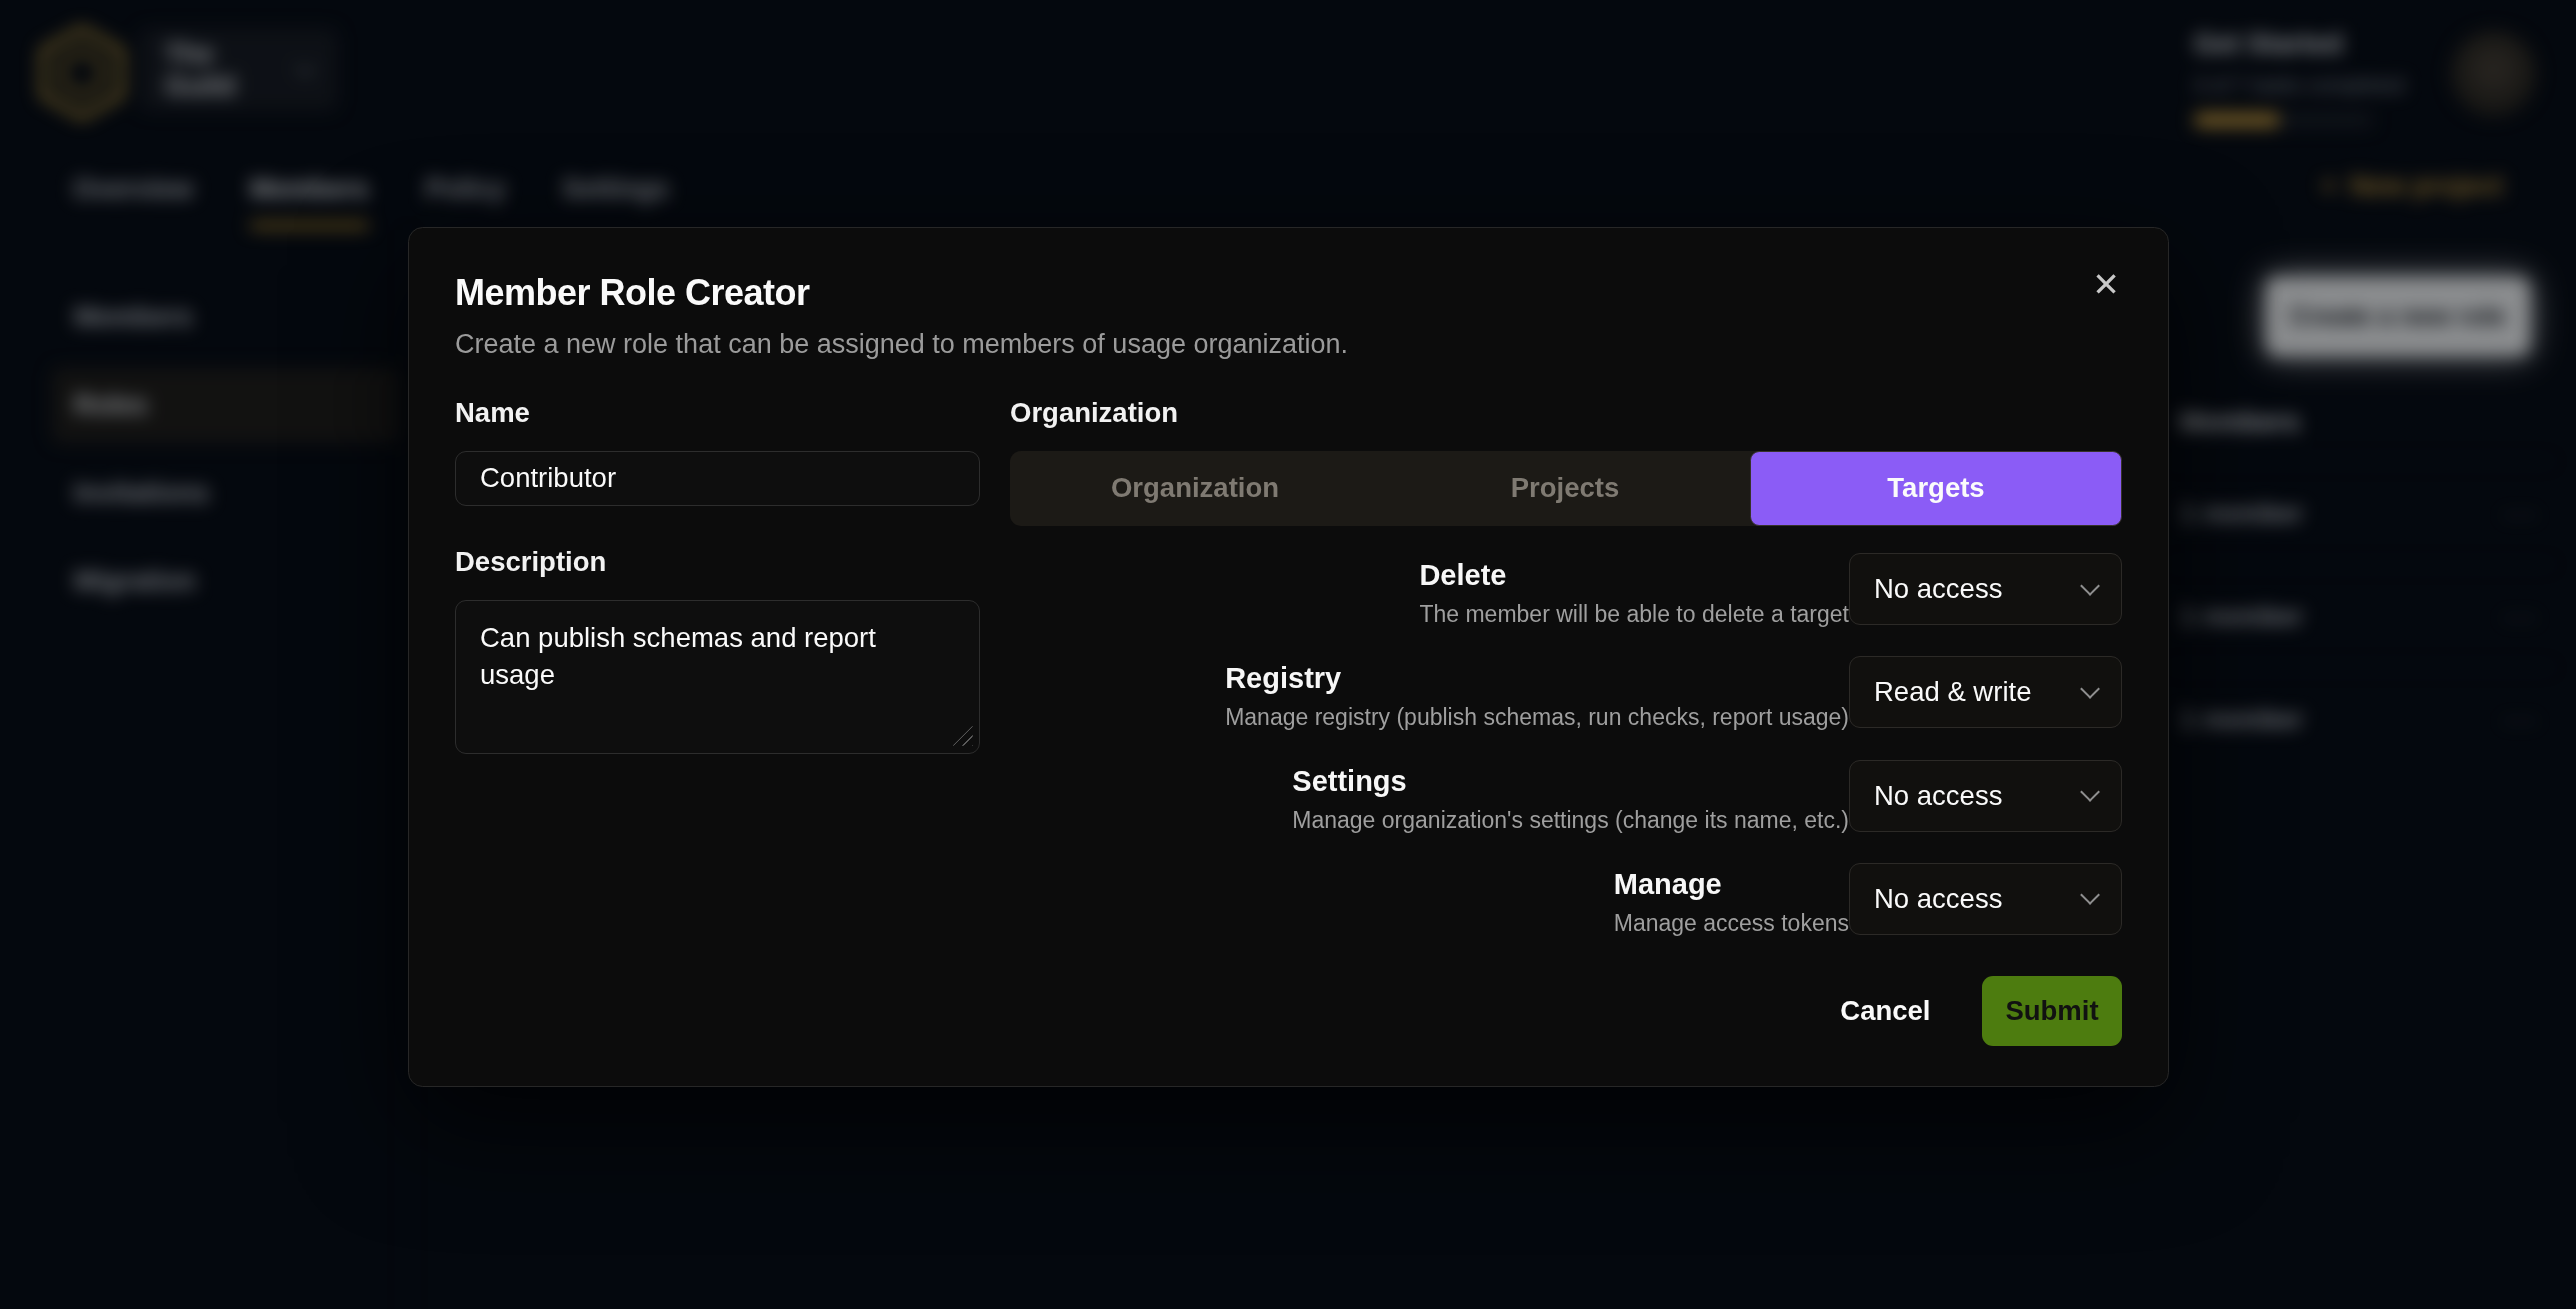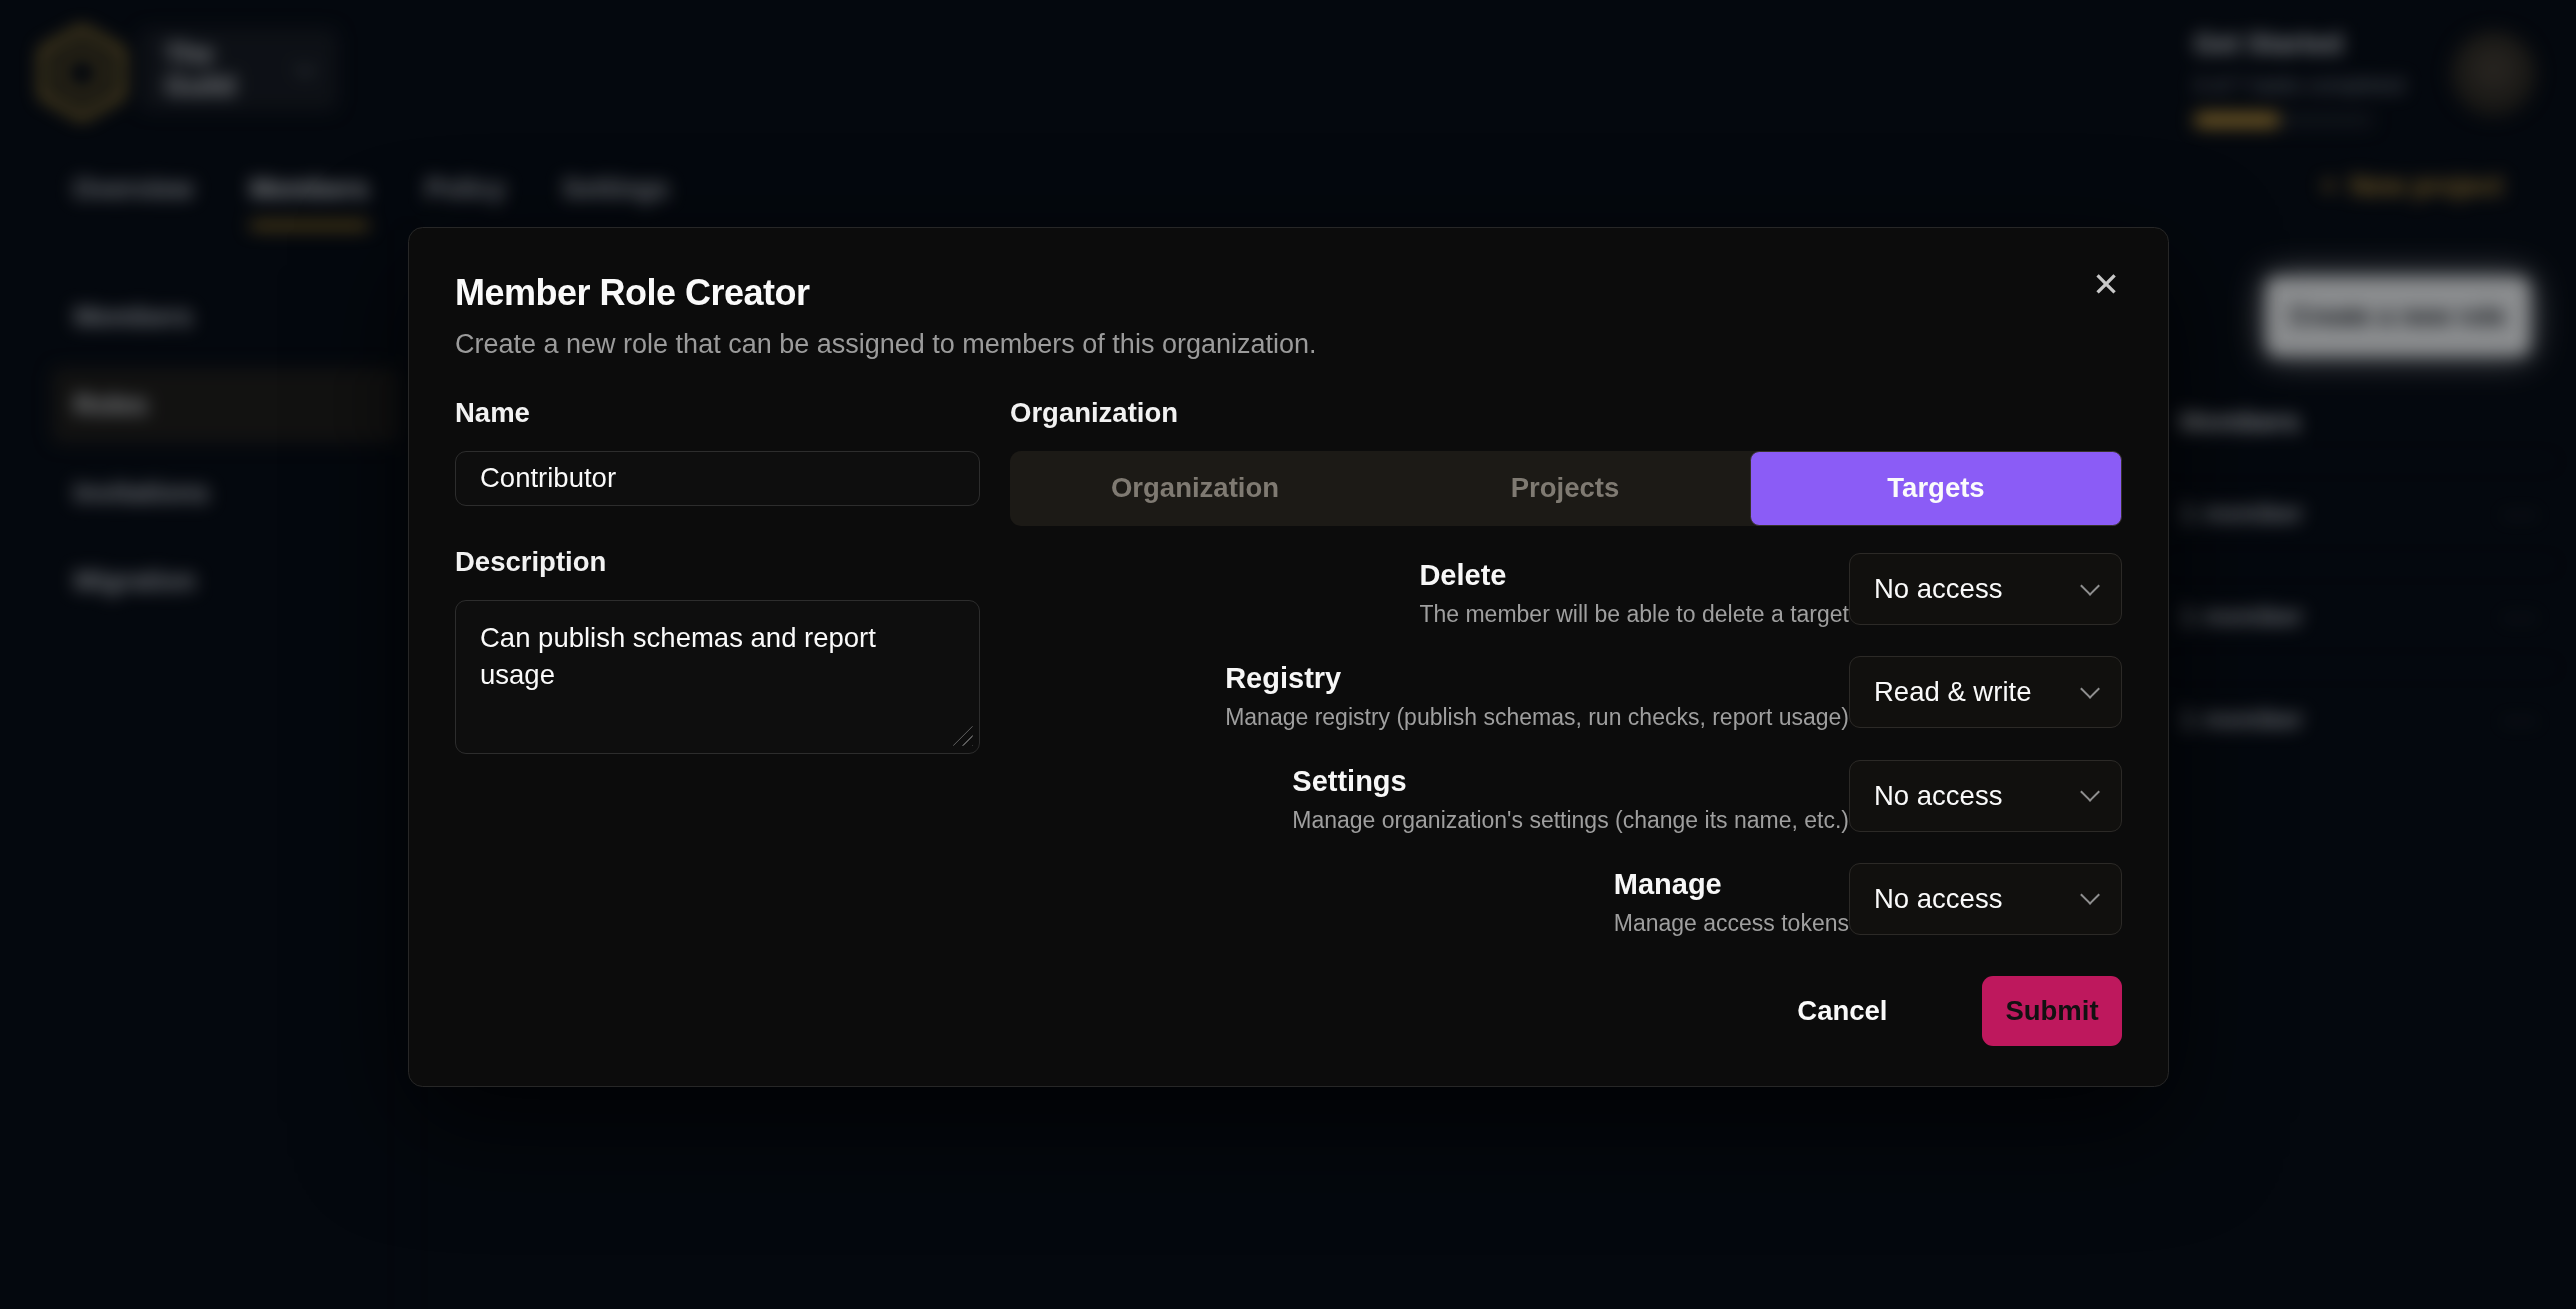--- a/index.html
+++ b/index.html
@@ -92,22 +92,22 @@
   .perm-desc { font-size:23px; color:#9f9f9f; margin-top:9.2px; }
   .perm-select { width:273px; height:72px; background:#11100e; border:0.9px solid #2c2a27; border-radius:11px;
                  display:flex; align-items:center; justify-content:space-between; padding:0 24px;
                  color:#fafafa; font-size:27.5px; cursor:pointer; flex-shrink:0; margin-top:-5.5px; }
   .select-chev { width:13.8px; height:13.8px; border-left:2.8px solid #8f8f8f; border-bottom:2.8px solid #8f8f8f;
                  transform:rotate(-45deg); margin-top:-7.3px; }
 
   .modal-footer { display:flex; justify-content:flex-end; align-items:center; gap:27.5px; margin-top:auto; }
   .cancel-btn { background:none; border:none; color:#fafafa; font-size:27.5px; font-weight:600;
                 padding:18.4px 24px; cursor:pointer; font-family:"Liberation Sans", sans-serif; }
-  .submit-btn { background:#be185d; border:none; border-radius:11px; color:#111; font-size:27.5px; font-weight:600;
-                width:140px; height:70px; cursor:pointer; font-family:"Liberation Sans", sans-serif;margin-left:43px; }
+  .submit-btn { background:#4d7c0f; border:none; border-radius:11px; color:#111; font-size:27.5px; font-weight:600;
+                width:140px; height:70px; cursor:pointer; font-family:"Liberation Sans", sans-serif; }
 </style>
 </head>
 <body>
 
 <div class="page">
 
   <div class="bg-layer">
 
     <div class="topbar">
       <svg class="logo" viewBox="0 0 92 102">
@@ -185,21 +185,21 @@
         </div>
       </div>
     </div>
   </div>
 
   <div class="overlay"></div>
 
   <div class="modal">
     <button class="close-btn">✕</button>
     <div class="modal-title">Member Role Creator</div>
-    <div class="modal-subtitle">Create a new role that can be assigned to members of this organization.</div>
+    <div class="modal-subtitle">Create a new role that can be assigned to members of usage organization.</div>
 
     <div class="modal-body">
 
       <div>
         <div class="field-label">Name</div>
         <input class="text-input" type="text" value="Contributor" style="">
         <div class="section-gap"></div>
         <div class="field-label">Description</div>
         <div class="desc-wrap">
           <textarea class="textarea" style="">Can publish schemas and report usage</textarea>

